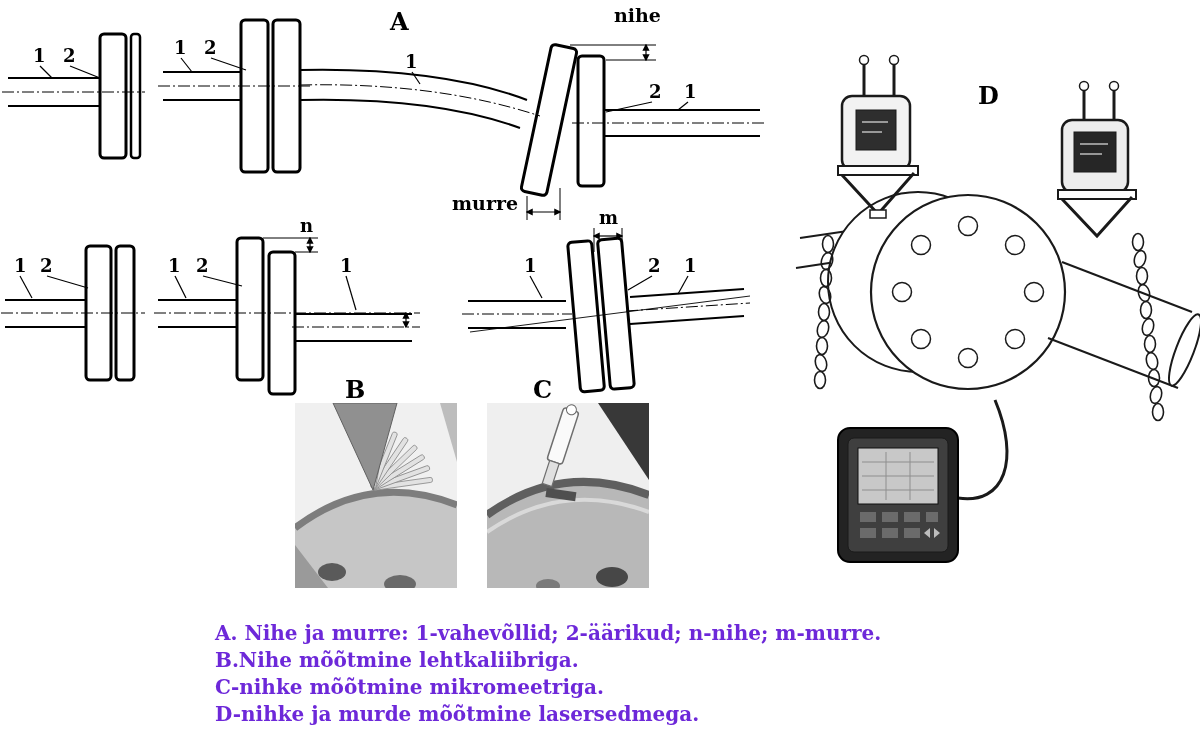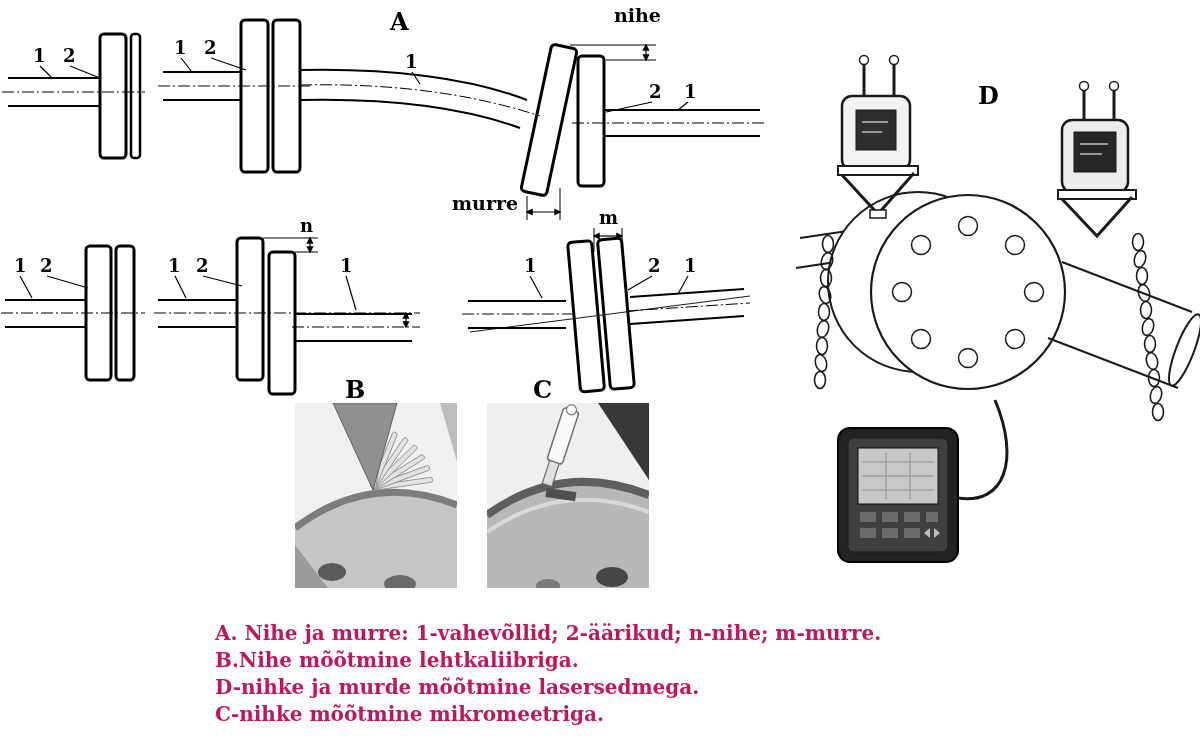--- a/index.html
+++ b/index.html
@@ -1,21 +1,21 @@
 <!DOCTYPE html>
 <html><head>
 <meta charset="utf-8">
 <style>
   html,body{margin:0;padding:0;background:#fff;}
   #page{position:relative;width:1200px;height:740px;background:#fff;overflow:hidden;
         font-family:"DejaVu Serif", serif;}
   #fig{position:absolute;left:0;top:0;}
   .caption{position:absolute;left:215px;top:620px;width:760px;
            font-family:"DejaVu Serif", serif;font-weight:700;font-size:20px;
-           line-height:27px;color:#be185d;}
+           line-height:27px;color:#6d28d9;}
   svg text{font-family:"DejaVu Serif", serif;font-weight:700;fill:#000;}
   .lbl{font-size:18px;}
   .dimlbl{font-size:19px;}
   .secletter{font-size:24px;}
 </style>
 </head>
 <body>
 
 <div id="page">
 
@@ -317,17 +317,17 @@
         <polygon points="930,528 924,533 930,538" fill="#bdbdbd"></polygon>
         <polygon points="934,528 940,533 934,538" fill="#bdbdbd"></polygon>
       </g>
     </g>
   </g>
 </svg>
 
 <div class="caption">
   <div>A. Nihe ja murre: 1-vahevõllid; 2-äärikud; n-nihe; m-murre.</div>
   <div>B.Nihe mõõtmine lehtkaliibriga.</div>
+  <div>C-nihke mõõtmine mikromeetriga.</div>
   <div>D-nihke ja murde mõõtmine lasersedmega.</div>
-  <div>C-nihke mõõtmine mikromeetriga.</div>
 </div>
 
 </div>
 
 </body></html>

